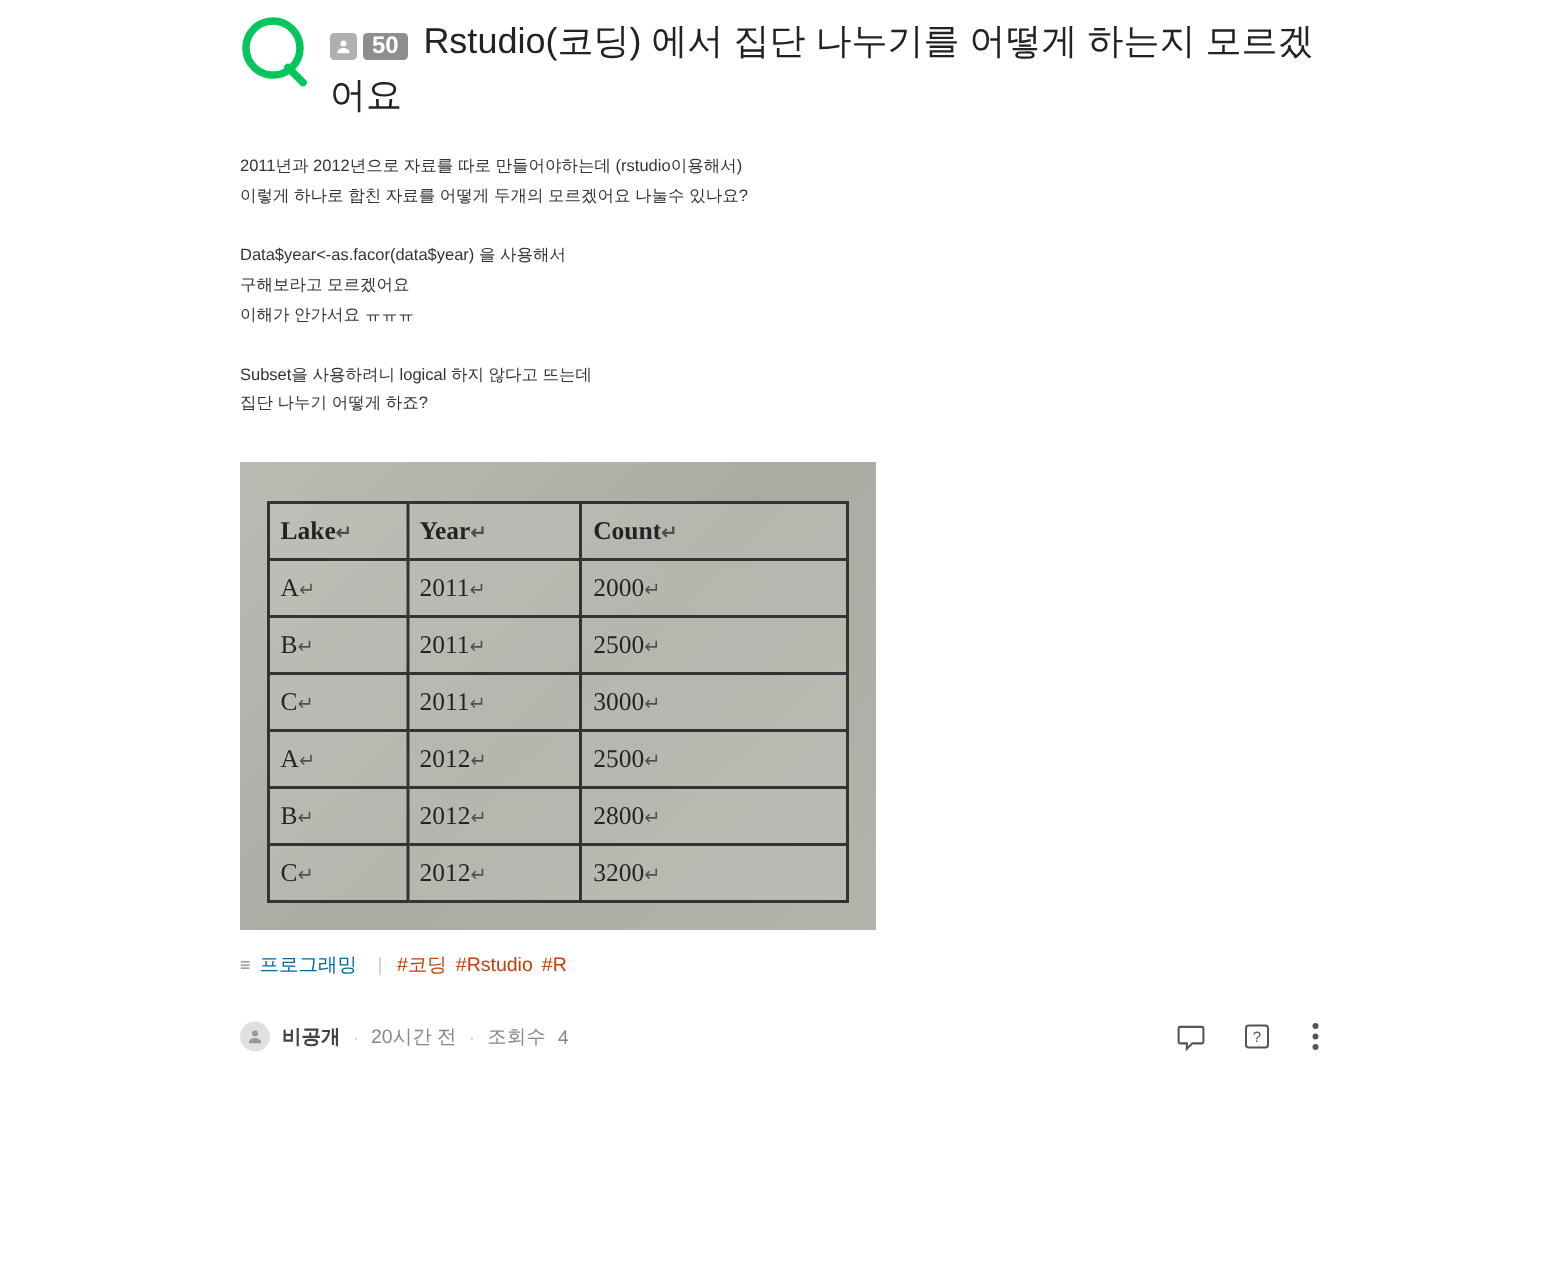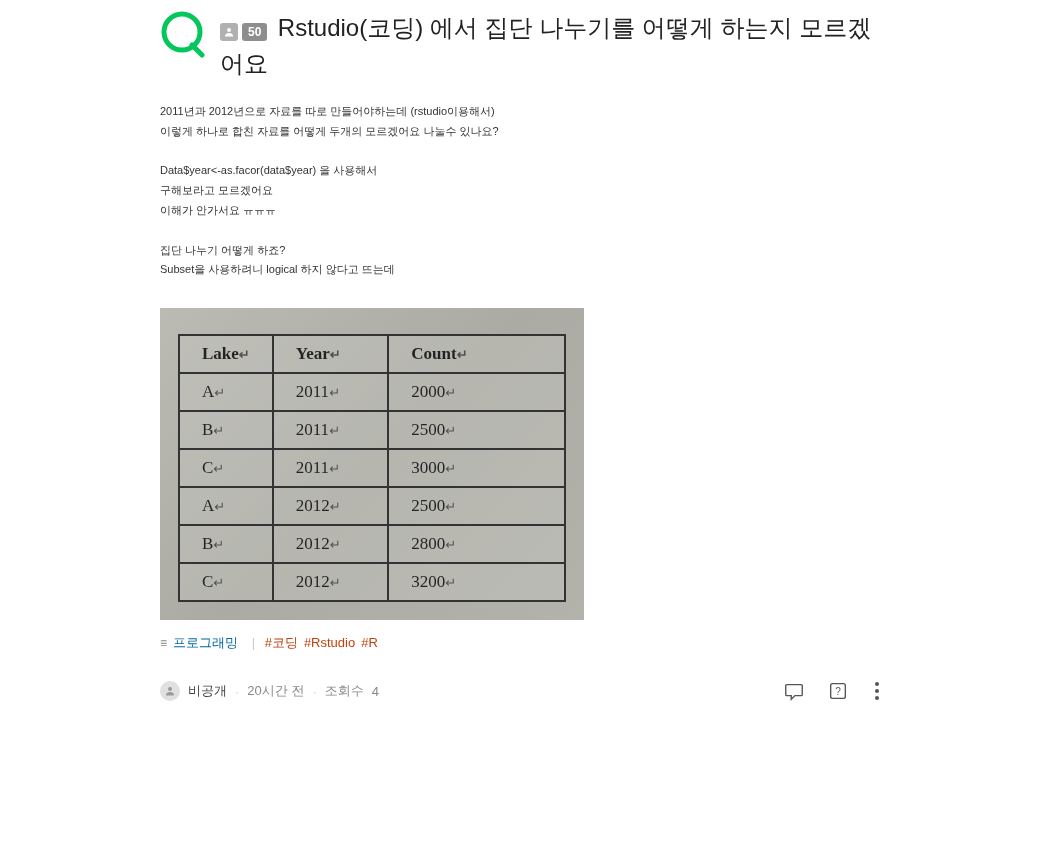--- a/index.html
+++ b/index.html
@@ -51,21 +51,21 @@
       justify-content: center;
     }
     .user-badge svg {
       width: 12px;
       height: 12px;
       fill: #fff;
     }
     .points-badge {
       background: #8e8e8e;
       color: #fff;
-      font-size: 12px;
+      font-size: 16px;
       font-weight: 600;
       padding: 2px 6px;
       border-radius: 3px;
       line-height: 14px;
     }
     .title-text {
       font-size: 24px;
       font-weight: 400;
       color: #222;
       line-height: 1.5;
@@ -90,21 +90,21 @@
       padding: 26px 18px 18px 18px;
       filter: contrast(0.92) brightness(1.04);
     }
     .data-table {
       border-collapse: collapse;
       width: 100%;
       background: rgba(200,200,195,0.3);
     }
     .data-table th, .data-table td {
       border: 2px solid #2a2a2a;
-      padding: 8px 22px;
+      padding: 8px 7px;
       text-align: left;
       font-size: 17px;
       font-family: "Times New Roman", serif;
       color: #1a1a1a;
       background: rgba(195,195,190,0.15);
     }
     .data-table th {
       font-weight: bold;
     }
     .col-lake { width: 24%; }
@@ -159,21 +159,21 @@
       align-items: center;
       justify-content: center;
     }
     .avatar svg {
       width: 12px;
       height: 12px;
       fill: #999;
     }
     .author-name {
       color: #444;
-      font-weight: 400;
+      font-weight: 700;
     }
     .meta-dot {
       color: #ccc;
     }
     .action-icons {
       display: flex;
       align-items: center;
       gap: 22px;
     }
     .action-icons svg {
@@ -227,22 +227,22 @@
   </div>
 
   <div class="body-wrap" id="body-lines">
       <div class="body-line">2011년과 2012년으로 자료를 따로 만들어야하는데 (rstudio이용해서)</div>
       <div class="body-line">이렇게 하나로 합친 자료를 어떻게 두개의 모르겠어요 나눌수 있나요?</div>
       <div class="body-blank"></div>
       <div class="body-line">Data$year&lt;-as.facor(data$year) 을 사용해서</div>
       <div class="body-line">구해보라고 모르겠어요</div>
       <div class="body-line">이해가 안가서요 ㅠㅠㅠ</div>
       <div class="body-blank"></div>
+      <div class="body-line">Subset을 사용하려니 logical 하지 않다고 뜨는데</div>
       <div class="body-line">집단 나누기 어떻게 하죠?</div>
-      <div class="body-line">Subset을 사용하려니 logical 하지 않다고 뜨는데</div>
     </div>
 
   <div class="attached-img">
     <table class="data-table">
       <thead>
         <tr id="table-head-row">
             <th class="col-lake">Lake<span class="ret-symbol">↵</span></th>
             <th class="col-year">Year<span class="ret-symbol">↵</span></th>
             <th class="col-count">Count<span class="ret-symbol">↵</span></th>
           </tr>

